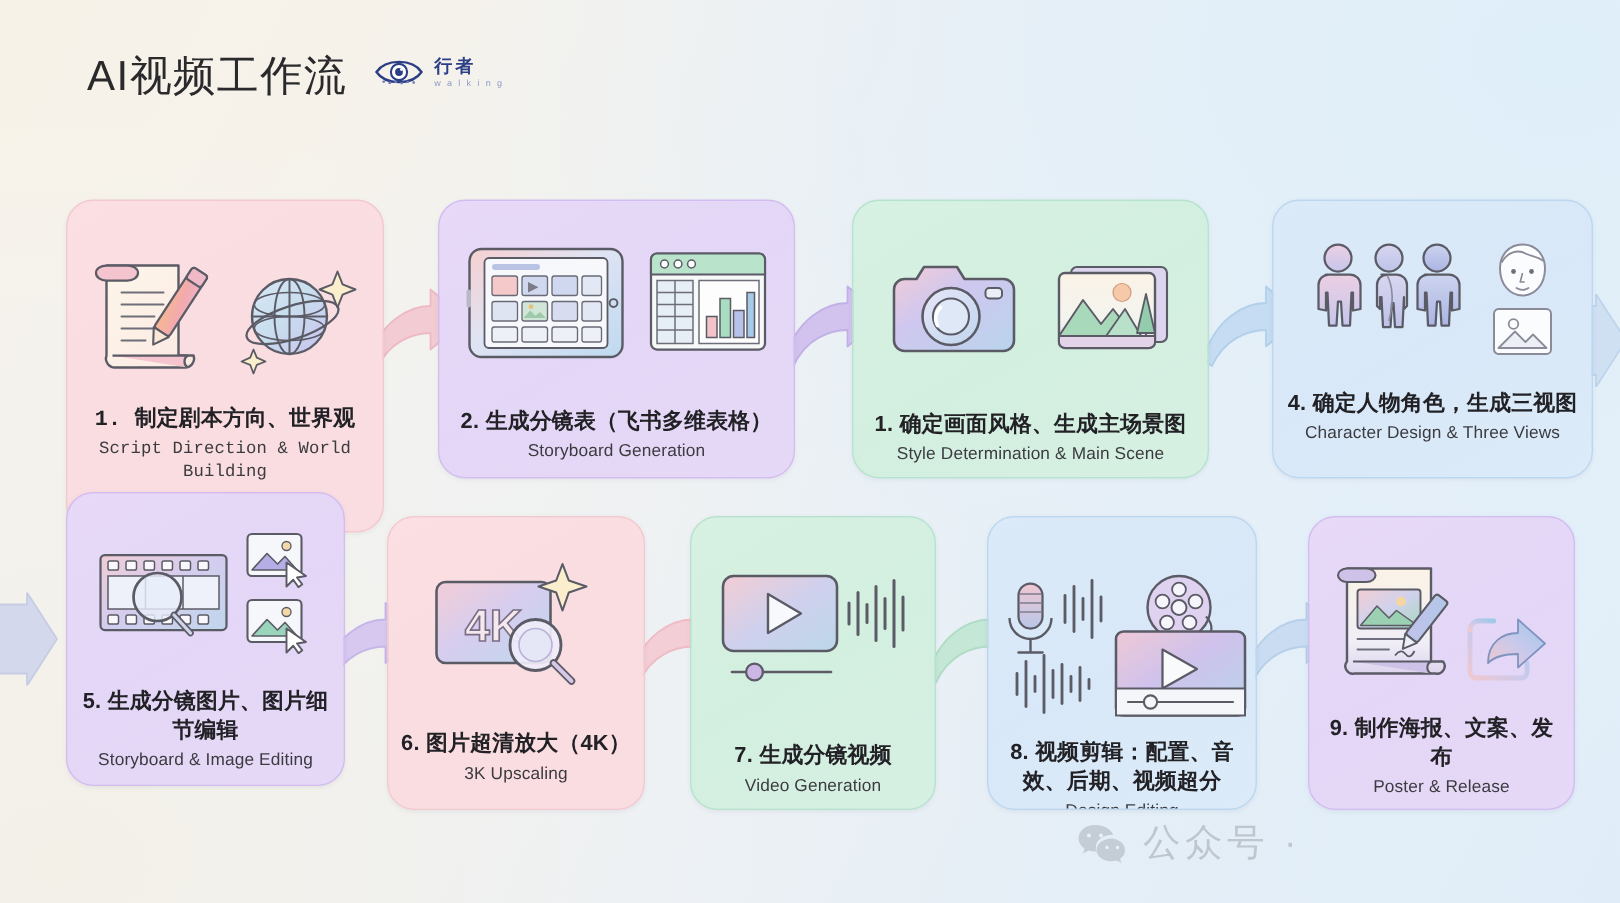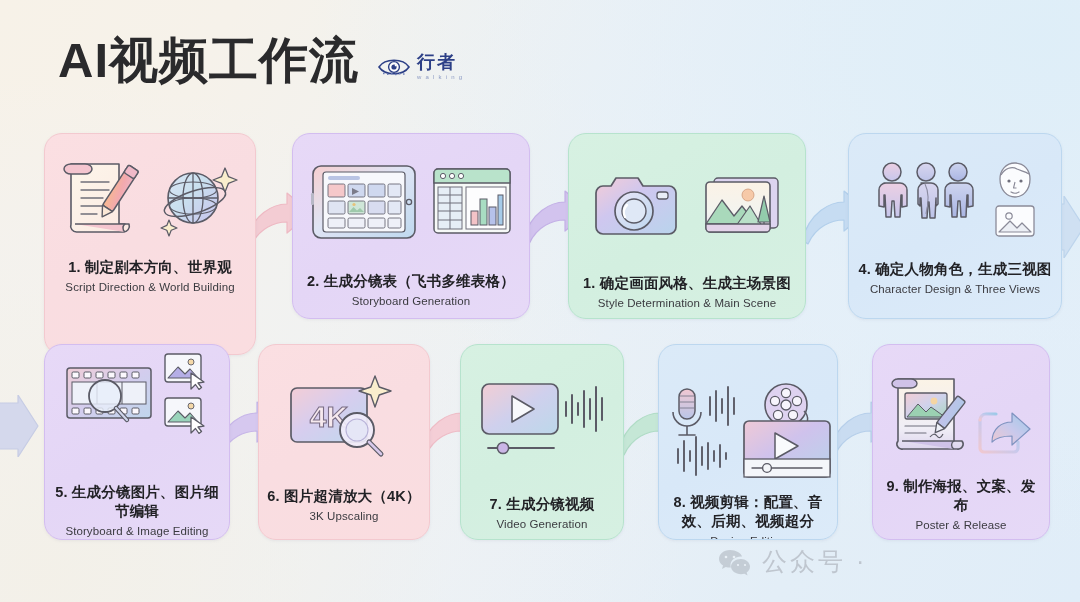--- a/index.html
+++ b/index.html
@@ -26,42 +26,42 @@
   
   #header {
     position: absolute;
     left: 58px;
     top: 36px;
     display: flex;
     align-items: flex-end;
     gap: 18px;
   }
   #title {
-    font-size: 49px;
-    font-weight: 700;
+    font-size: 28px;
+    font-weight: 400;
     color: #2a2a2c;
     letter-spacing: 1px;
     line-height: 1;
     white-space: nowrap;
   }
   #logo {
     display: flex;
     align-items: center;
     gap: 6px;
     margin-bottom: 5px;
   }
   #logo-eye { display: block; }
   .logo-text-wrap {
     display: flex;
     flex-direction: column;
     align-items: flex-start;
     line-height: 1;
   }
   #logo-cn {
-    font-size: 18px;
+    font-size: 12px;
     font-weight: 700;
     color: #2c3f86;
     letter-spacing: 2px;
   }
   #logo-en {
     font-size: 6px;
     color: #8e9cc4;
     letter-spacing: 4.2px;
     margin-top: 3px;
   }
@@ -194,21 +194,21 @@
   </svg>
 
   <svg class="arrow" style="left:616px; top:395px;" width="72" height="64" viewBox="0 0 72 64">
     <path d="M2 56 C10 28, 30 18, 44 18 L44 7 L68 27 L44 47 L44 36 C32 36, 16 42, 8 60 Z" fill="#c5e7d6" stroke="#b0dcc6" stroke-width="1.2" stroke-linejoin="round"></path>
   </svg>
 
   <svg class="arrow" style="left:827px; top:395px;" width="72" height="64" viewBox="0 0 72 64">
     <path d="M2 56 C10 28, 30 18, 44 18 L44 7 L68 27 L44 47 L44 36 C32 36, 16 42, 8 60 Z" fill="#c9dcf1" stroke="#b6cfea" stroke-width="1.2" stroke-linejoin="round"></path>
   </svg>
 
-  <div class="card pal-pink" style="left:44px; top:133px; width:212px; height:222px; padding-top:16px;">
+  <div class="card pal-pink" style="left:44px; top:133px; width:212px; height:222px; padding-top:29px;font-family:Liberation Mono, monospace;">
     <div class="card-icons" style="height:92px;">
       <svg width="82" height="84" viewBox="0 0 82 84">
         <defs>
           <linearGradient id="g1scroll" x1="0" y1="0" x2="1" y2="1">
             <stop offset="0%" stop-color="#fdf6ea"></stop>
               <stop offset="100%" stop-color="#fbe9e3"></stop>
           </linearGradient>
           <linearGradient id="g1pen" x1="0" y1="1" x2="1" y2="0">
             <stop offset="0%" stop-color="#f7b98f"></stop>
               <stop offset="55%" stop-color="#f3a9ae"></stop>
@@ -417,21 +417,21 @@
           <path d="M5 28 L16 17 L23 24 L28 19 L37 28 Z" fill="#eceff5" stroke="#8a8a98" stroke-width="1.2" stroke-linejoin="round"></path>
         </svg>
       </div>
     </div>
     <div class="card-text" style="margin-top:18px;">
       <div class="card-cn">4. 确定人物角色，生成三视图</div>
       <div class="card-en">Character Design &amp; Three Views</div>
     </div>
   </div>
 
-  <div class="card pal-purple" style="left:44px; top:344px; width:186px; height:196px; padding-top:4px;justify-content:space-between;">
+  <div class="card pal-purple" style="left:44px; top:328px; width:186px; height:196px; padding-top:22px;">
     <div class="card-icons" style="height:88px; gap:6px;">
       <svg width="94" height="70" viewBox="0 0 94 70">
         <defs>
           <linearGradient id="g5film" x1="0" y1="0" x2="1" y2="1">
             <stop offset="0%" stop-color="#f0cdd7"></stop>
               <stop offset="50%" stop-color="#d3cdee"></stop>
               <stop offset="100%" stop-color="#c0d6ec"></stop>
           </linearGradient>
         </defs>
         <rect x="4" y="10" width="84" height="50" rx="3" fill="url(#g5film)" stroke="#5b5b66" stroke-width="1.5"></rect>

